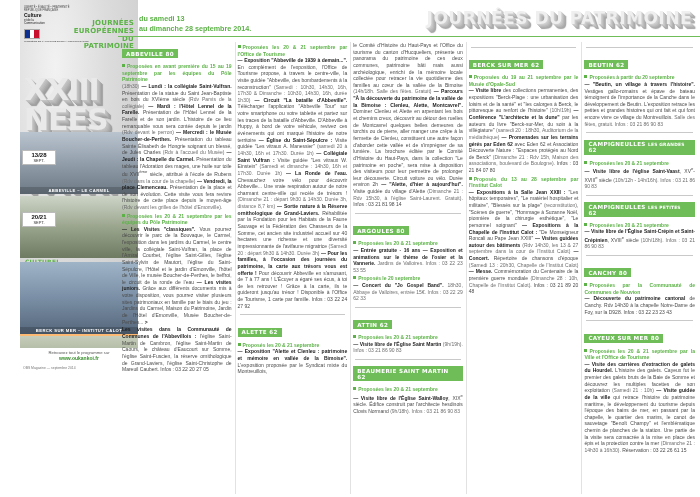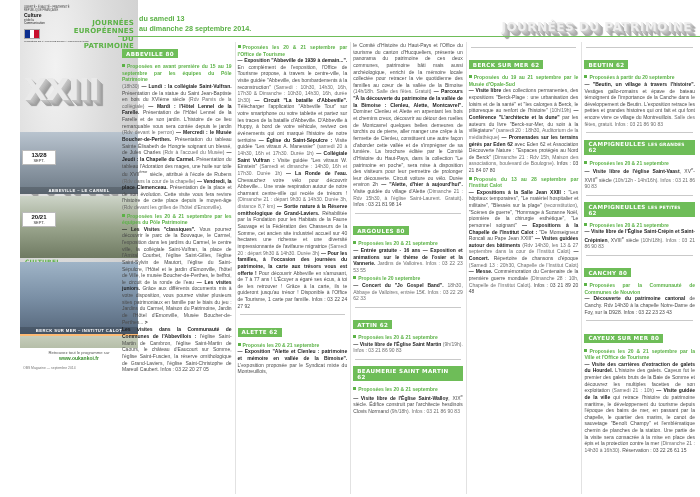--- a/index.html
+++ b/index.html
@@ -106,25 +106,24 @@
   .poster-footer .line3 { font-size:3.4px; text-align:left; margin-top:5px; padding-left:3px; color:#777; }
 
   
   #header-dates {
     position:absolute; left:124px; top:14px;
     color:#5cb247; font-size:7.2px; font-weight:bold; line-height:1.35;margin-left:15px;
   }
   #header-title {
     position:absolute; right:8px; top:8px;
     font-family:"DejaVu Sans", sans-serif;
-    font-weight:bold; font-size:12px; letter-spacing:.5px;
+    font-weight:bold; font-size:17px; letter-spacing:.5px;
     color:#efefef;
     text-shadow: 1px 1px 0 #cfcfcf, 2px 2px 0 #c4c4c4, 3px 3px 0 #b8b8b8,
                  4px 4px 0 #adadad, 5px 5px 1px #a3a3a3;
-    margin-top: 12px;
   }
   #header-rule {
     position:absolute; left:118px; top:36px; width:582px; height:1.4px;
     background:#6ebd58;
   }
 
   
   #cols {
     position:absolute; left:120px; top:42px; width:578px; height:452px;
     display:flex; gap:0;
@@ -174,20 +173,21 @@
           <span class="b"></span>
           <span class="w"></span>
           <span class="r"></span>
         </div>
       <div class="flag-cap">MINISTÈRE DE LA CULTURE ET DE LA COMMUNICATION</div>
     </div>
 
     <div class="jee-title">JOURNÉES<br>EUROPÉENNES<br>DU<br>PATRIMOINE</div>
 
     <div class="jdp-3d" id="jdp-line1">XXIII</div>
+    <div class="jdp-3d" id="jdp-line2">NEES</div>
     <div class="jdp-3d" id="jdp-line3">DU</div>
     <div class="jdp-3d" id="jdp-line4">PATRI</div>
     <div class="jdp-3d" id="jdp-line5">MOINE</div>
 
     <div class="pcpn">PATRIMOINE<br>CULTUREL —<br>PATRIMOINE<br>NATUREL</div>
     <div class="jdp-date">20 ET 21</div>
   </div>
 
   <div class="photo" id="photo1">
     <div class="cap">ABBEVILLE – LE CARMEL</div>

